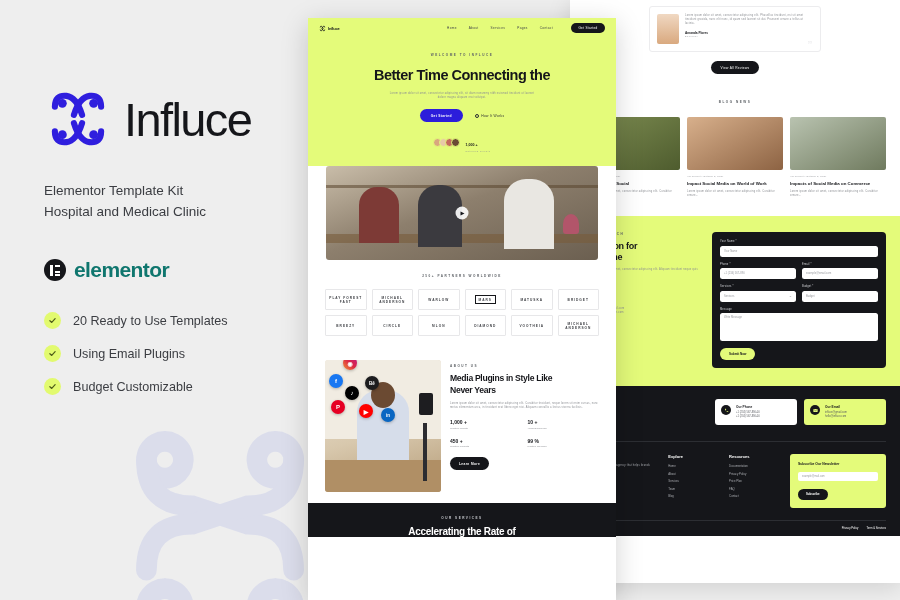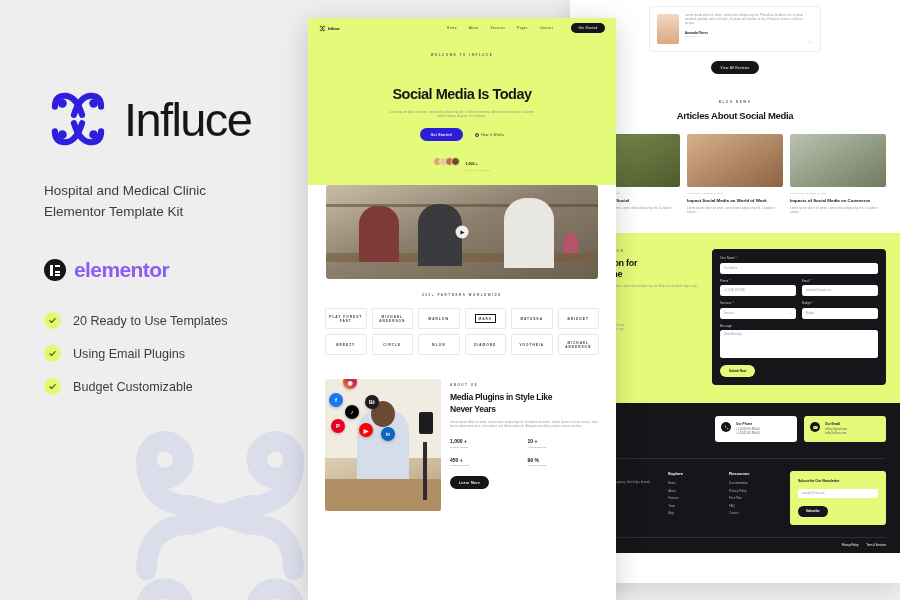--- a/index.html
+++ b/index.html
@@ -60,21 +60,21 @@
     border-top: 2.5px solid #fff;
     border-bottom: 2.5px solid #fff;
     position: relative;
   }
   .elementor-badge u:after {
     content: ""; position: absolute; left: 0; top: 4px;
     width: 5px; height: 2.5px; background: #fff;
   }
   .elementor-word {
     font-size: 21px; font-weight: bold; letter-spacing: -.6px;
-    color: #8b5cf6;
+    color: #0f766e;
   }
   .features { margin-top: 30px; }
   .feature {
     display: flex; align-items: center; gap: 12px;
     margin-bottom: 16px;
   }
   .check {
     width: 17px; height: 17px; border-radius: 50%;
     background: #e2fa6f;
     flex: 0 0 17px;
@@ -296,22 +296,22 @@
       <circle cx="73" cy="73" r="6.5" fill="#2f1ede" stroke="none"></circle>
       <path d="M16 32 Q16 14 33 16 Q48 18 56 44"></path>
       <path d="M84 32 Q84 14 67 16 Q52 18 44 44"></path>
       <path d="M16 68 Q16 86 33 84 Q48 82 56 56"></path>
       <path d="M84 68 Q84 86 67 84 Q52 82 44 56"></path>
     </svg>
     <div class="brand-name">Influce</div>
   </div>
 
   <div class="subtitle">
+    <div>Elementor Template Kit</div>
     <div>Hospital and Medical Clinic</div>
-    <div>Elementor Template Kit</div>
   </div>
 
   <div class="elementor-row">
     <div class="elementor-badge">
         <i></i>
         <u></u>
       </div>
     <div class="elementor-word">elementor</div>
   </div>
 
@@ -353,21 +353,20 @@
         <div class="t-name">Amanda Flores</div>
         <div class="micro">Designer</div>
       </div>
       <div class="t-quote">”</div>
     </div>
     <div class="r-more">View All Reviews</div>
   </div>
 
   <div class="r-blog">
     <div class="c-eyebrow">BLOG NEWS</div>
-    <h3>Articles About Social Media</h3>
     <div class="b-grid">
       <div>
         <div class="b-img" style="background:linear-gradient(150deg,#7e8d52,#4e5c2e)"></div>
         <div class="b-meta">HR Project  •  October 2, 2024</div>
         <div class="b-title">The Impacts of Social</div>
         <div class="tiny b-ex">Lorem ipsum dolor sit amet, consectetur adipiscing elit. Curabitur ornare...</div>
       </div>
       <div>
         <div class="b-img" style="background:linear-gradient(150deg,#d8b08c,#8d6343)"></div>
         <div class="b-meta">HR Project  •  October 2, 2024</div>
@@ -526,22 +525,21 @@
       <a>Services</a>
       <a>Pages</a>
       <a>Contact</a>
       <span class="c-cta">Get Started</span>
     </div>
   </div>
 
   <div class="c-hero">
     <div class="c-eyebrow">WELCOME TO INFLUCE</div>
     <div class="c-h1">
-      <br>
-      <span>Social Media Is Today</span>
+      <span>Better Time Connecting the</span><br>
     </div>
     <div class="tiny c-sub">Lorem ipsum dolor sit amet, consectetur adipiscing elit, sit diam nonummy nibh euismod tincidunt ut laoreet dolore magna aliquam erat volutpat.</div>
     <div class="c-btns">
       <span class="btn-blue">Get Started</span>
       <span class="btn-ghost">
           <b></b>
           <span>How It Works</span>
         </span>
     </div>
     <div class="c-avatars">
@@ -628,13 +626,17 @@
         </div>
         <div class="stat">
           <div class="v">99 %</div>
           <div class="l">Positive Reviews</div>
         </div>
       </div>
       <span class="btn-dark">Learn More</span>
     </div>
   </div>
 
+  <div class="c-services">
+    <div class="c-eyebrow">OUR SERVICES</div>
+    <h3>Accelerating the Rate of</h3>
+  </div>
 </div>
 
 </body></html>

